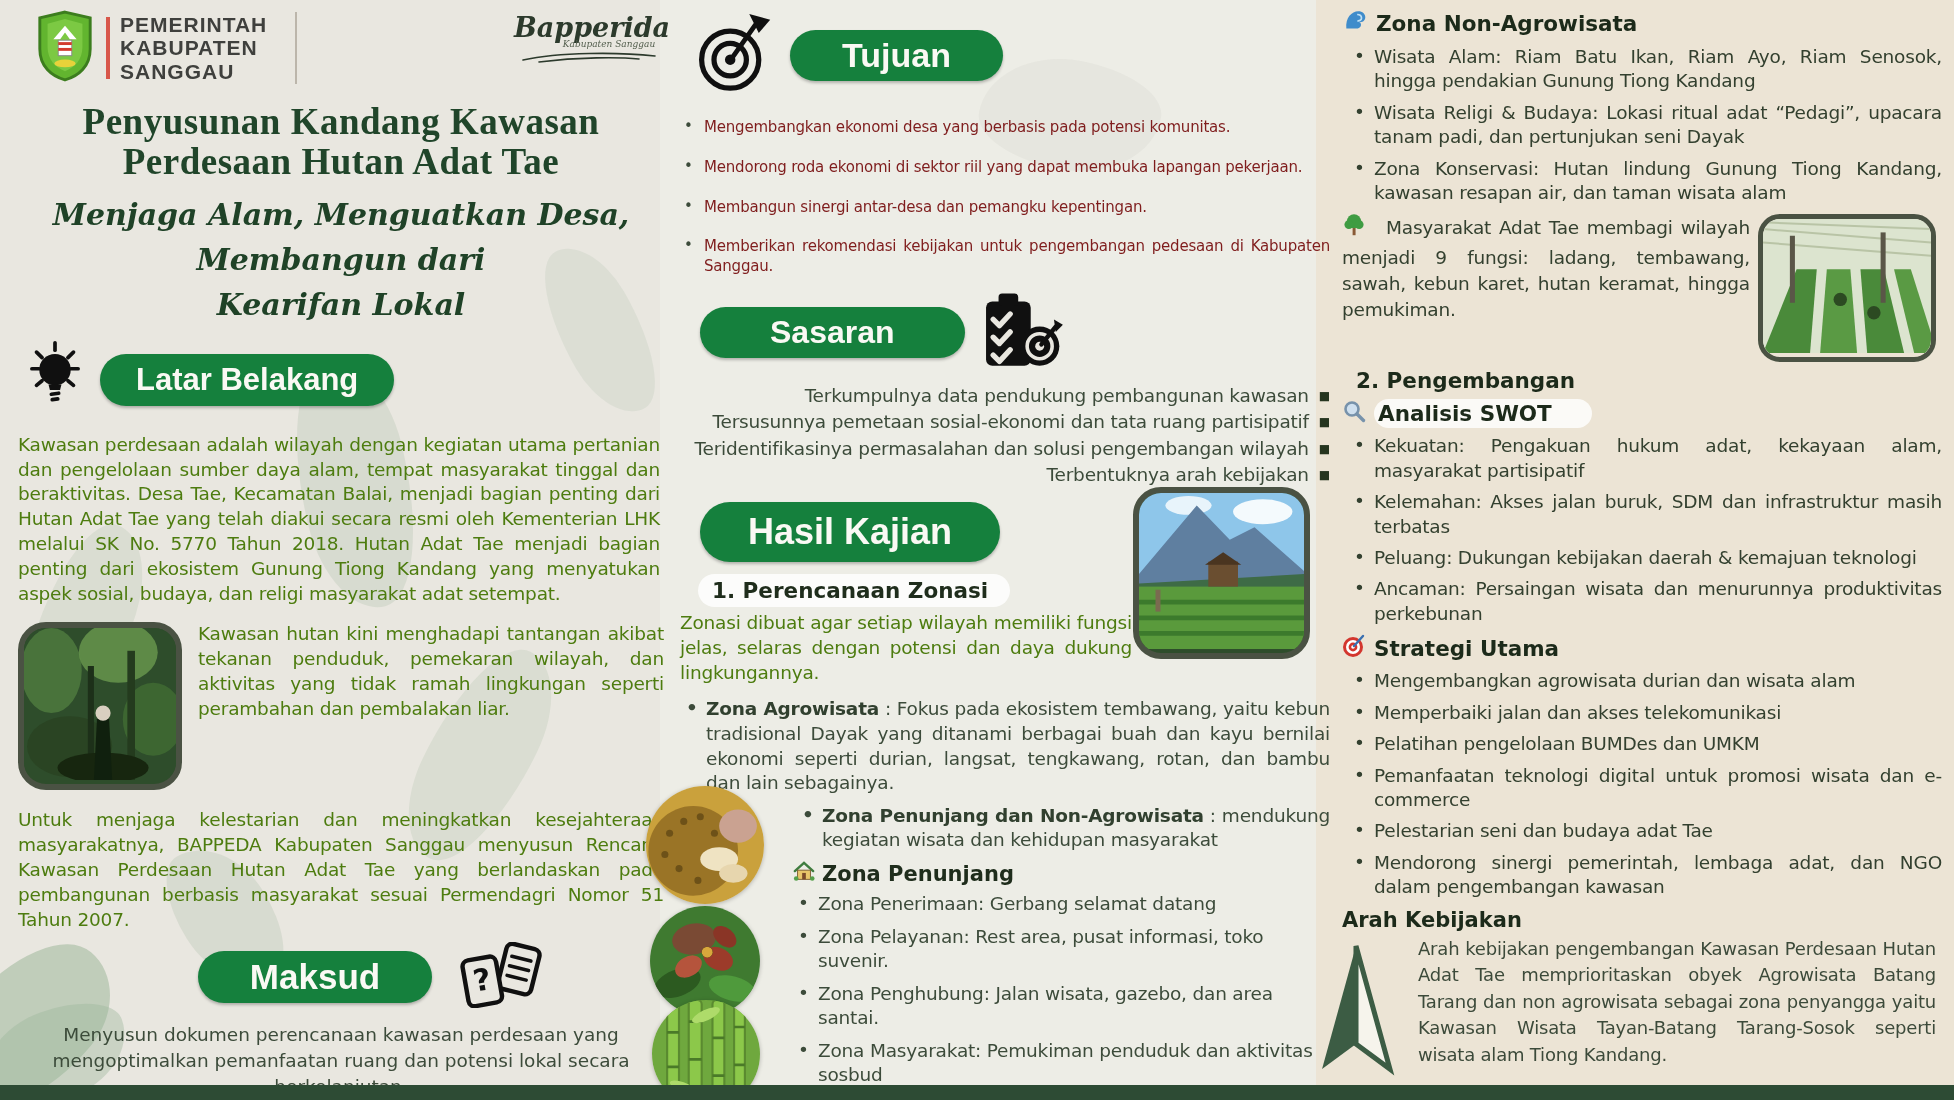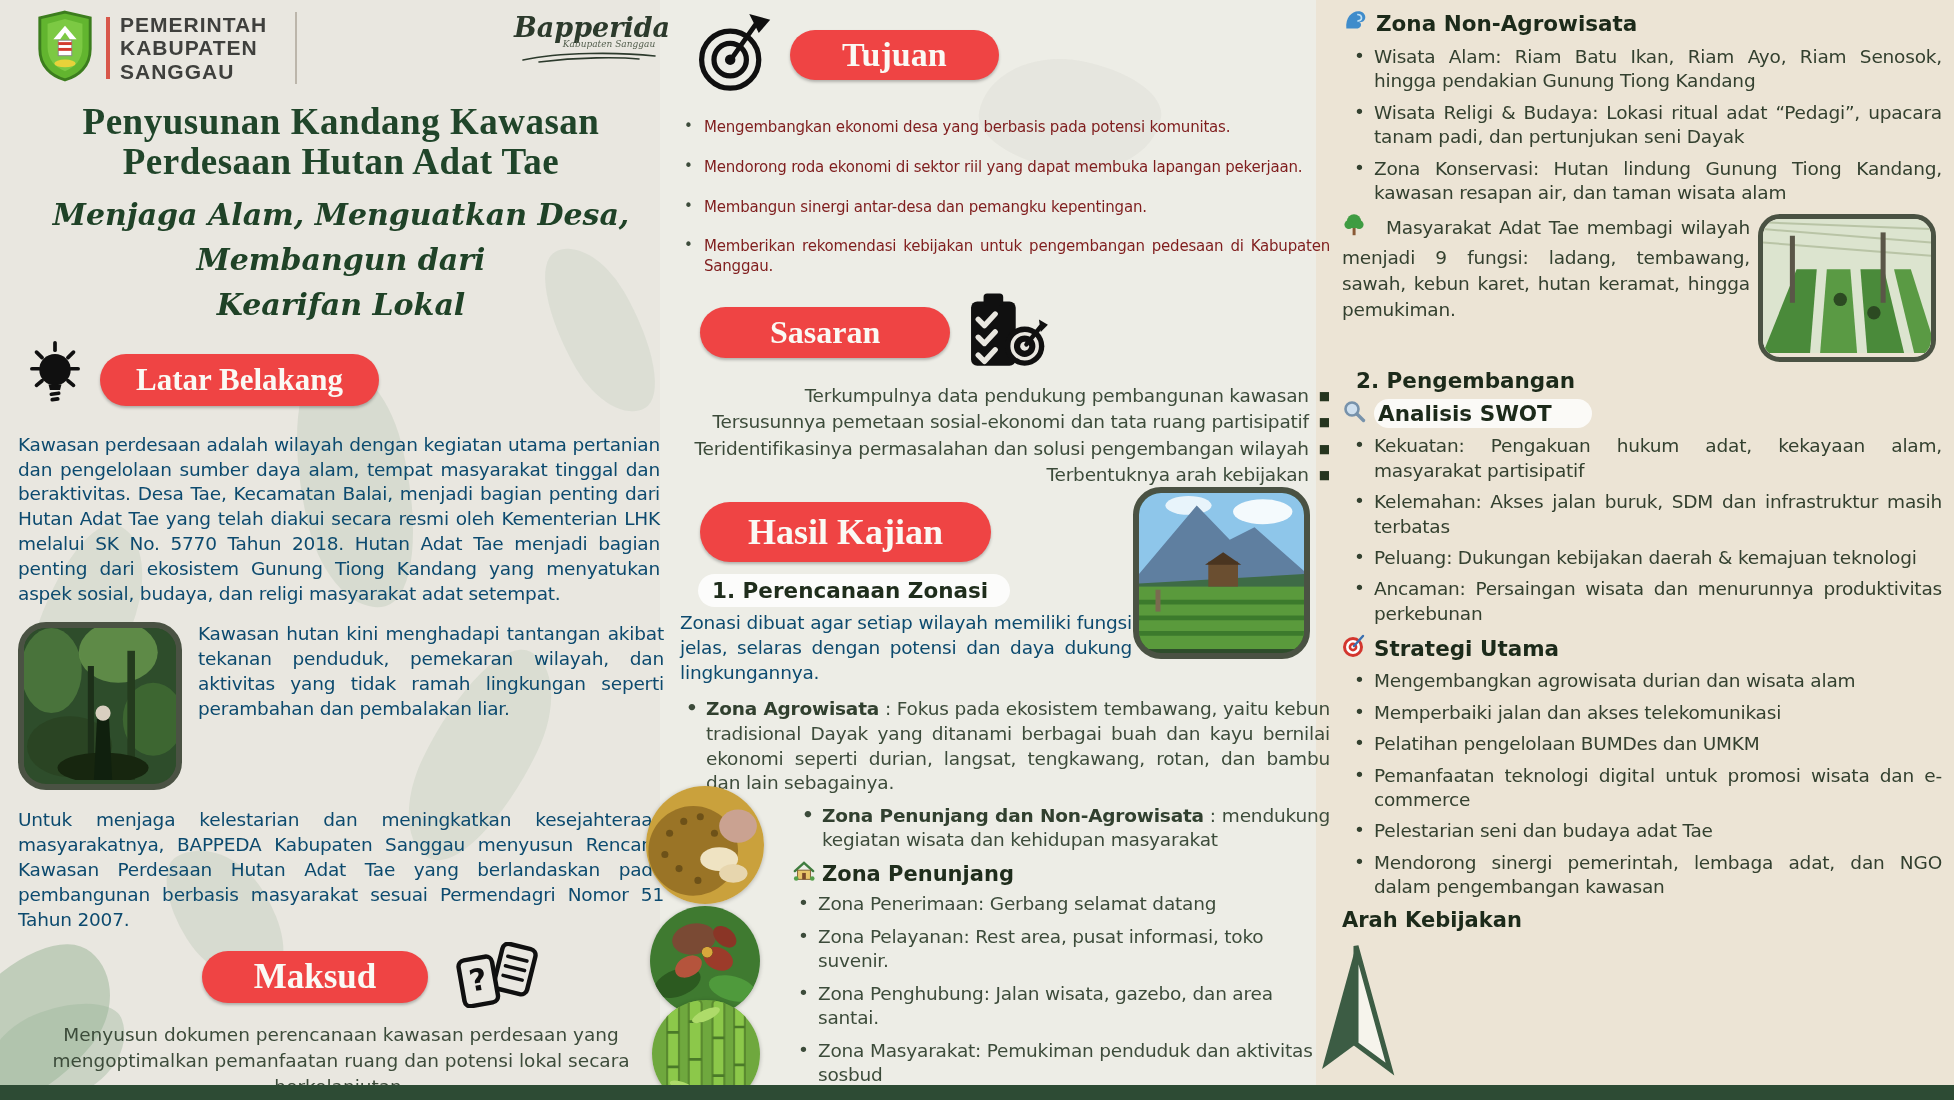--- a/index.html
+++ b/index.html
@@ -24,26 +24,26 @@
   
   .gov-header { display:flex; align-items:center; gap:10px; margin-left:16px; }
   .gov-text { font-family:"Liberation Sans", sans-serif; font-size:21px; font-weight:600; letter-spacing:1px; color:#3f403d; line-height:1.12; }
   .redbar { width:4px; height:62px; background:#d8574a; }
   .gov-divider { width:2px; height:72px; background:#bcb6ab; margin-left:18px; }
 
   .main-title { margin-top:16px; text-align:center; font-family:"Liberation Serif", serif; font-weight:bold; font-size:37px; line-height:1.08; color:#20452a; letter-spacing:.5px; }
   .script { font-family:"DejaVu Serif", serif; font-style:italic; font-weight:bold; color:#1f4227; }
   .sub-script { margin-top:10px; text-align:center; font-size:30px; line-height:1.5; }
 
-  .pill { display:inline-block; background:#ef4444; color:#faf9f4; font-family:Liberation Serif, serif; font-weight:bold; border-radius:999px; box-shadow:0 2px 3px rgba(0,0,0,.25); white-space:nowrap; }
+  .pill { display:inline-block; background:#15803d; color:#faf9f4; font-family:Liberation Sans, sans-serif; font-weight:bold; border-radius:999px; box-shadow:0 2px 3px rgba(0,0,0,.25); white-space:nowrap; }
 
   .lb-row { display:flex; align-items:center; gap:12px; margin-top:14px; margin-left:4px; }
   .lb-pill { font-size:31px; padding:8px 36px; }
 
-  .body-text { font-size:18.5px; line-height:1.34; color:#0c4a6e; text-align:justify; letter-spacing:-.2px; }
+  .body-text { font-size:18.5px; line-height:1.34; color:#4d7c0f; text-align:justify; letter-spacing:-.2px; }
   .p1 { margin-top:14px; padding-right:4px; }
 
   .forest-row { display:flex; gap:16px; margin-top:16px; align-items:flex-start; }
   .photo-frame { border:6px solid #4a5243; border-radius:28px; overflow:hidden; flex-shrink:0; background:#2e4d2b; }
   .forest-img { width:152px; height:152px; }
   .forest-row .body-text { flex:1; }
 
   .p3 { margin-top:18px; }
 
   .maksud-row { display:flex; align-items:center; justify-content:center; gap:26px; margin-top:10px; margin-left:60px; }
@@ -475,20 +475,21 @@
 
     <div class="arah-head">Arah Kebijakan</div>
 
     <div class="arah-row">
       <span class="arrow-svg">
         <svg width="88" height="148" viewBox="0 0 70 110">
           <polygon points="35,4 8,102 35,82" fill="#3c5c44"></polygon>
           <polygon points="35,4 62,102 35,82" fill="#f6f4ec" stroke="#3c5c44" stroke-width="4"></polygon>
         </svg>
       </span>
+      <p class="arah-text">Arah kebijakan pengembangan Kawasan Perdesaan Hutan Adat Tae memprioritaskan obyek Agrowisata Batang Tarang dan non agrowisata sebagai zona penyangga yaitu Kawasan Wisata Tayan-Batang Tarang-Sosok seperti wisata alam Tiong Kandang.</p>
     </div>
 
     <div class="tagline-row">
       <span>
         <svg width="28" height="30" viewBox="0 0 30 32">
           <path d="M6 28 C12 20 18 12 26 4" stroke="#9c4f3f" stroke-width="1.6" fill="none"></path>
           <ellipse cx="9" cy="22" rx="5" ry="2.6" fill="#5da24c" transform="rotate(-40 9 22)"></ellipse>
           <ellipse cx="15" cy="15" rx="5" ry="2.6" fill="#6fb35a" transform="rotate(-40 15 15)"></ellipse>
           <ellipse cx="21" cy="9" rx="4.6" ry="2.4" fill="#5da24c" transform="rotate(-40 21 9)"></ellipse>
           <ellipse cx="13" cy="25" rx="4.4" ry="2.3" fill="#6fb35a" transform="rotate(30 13 25)"></ellipse>

